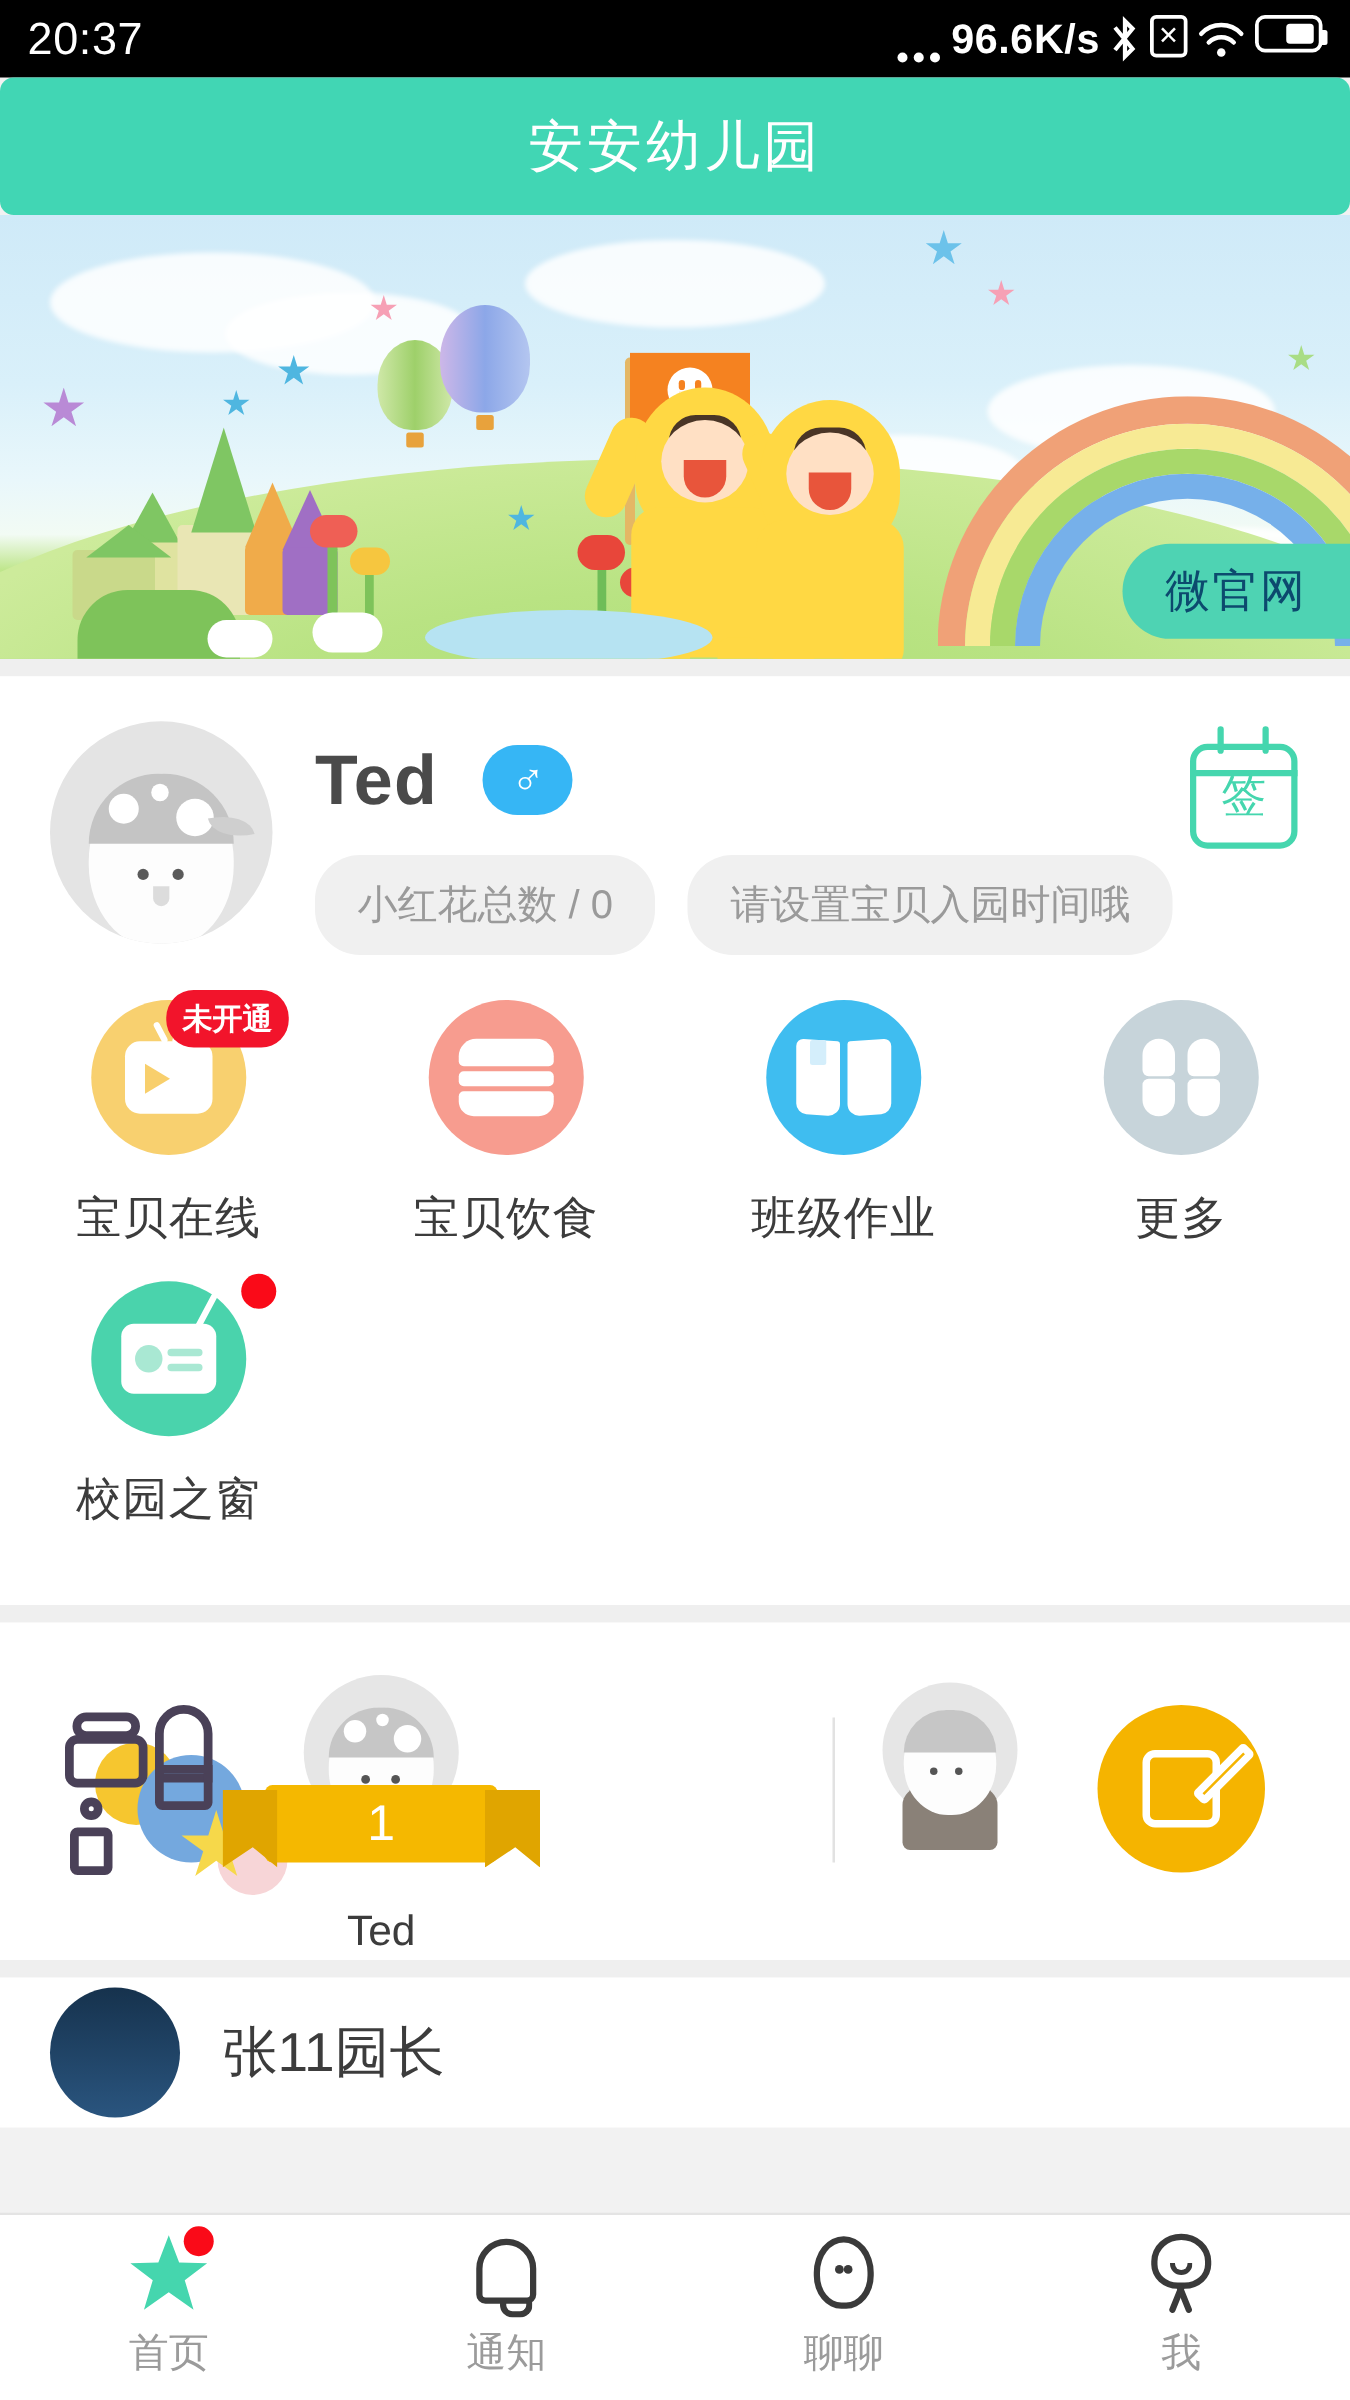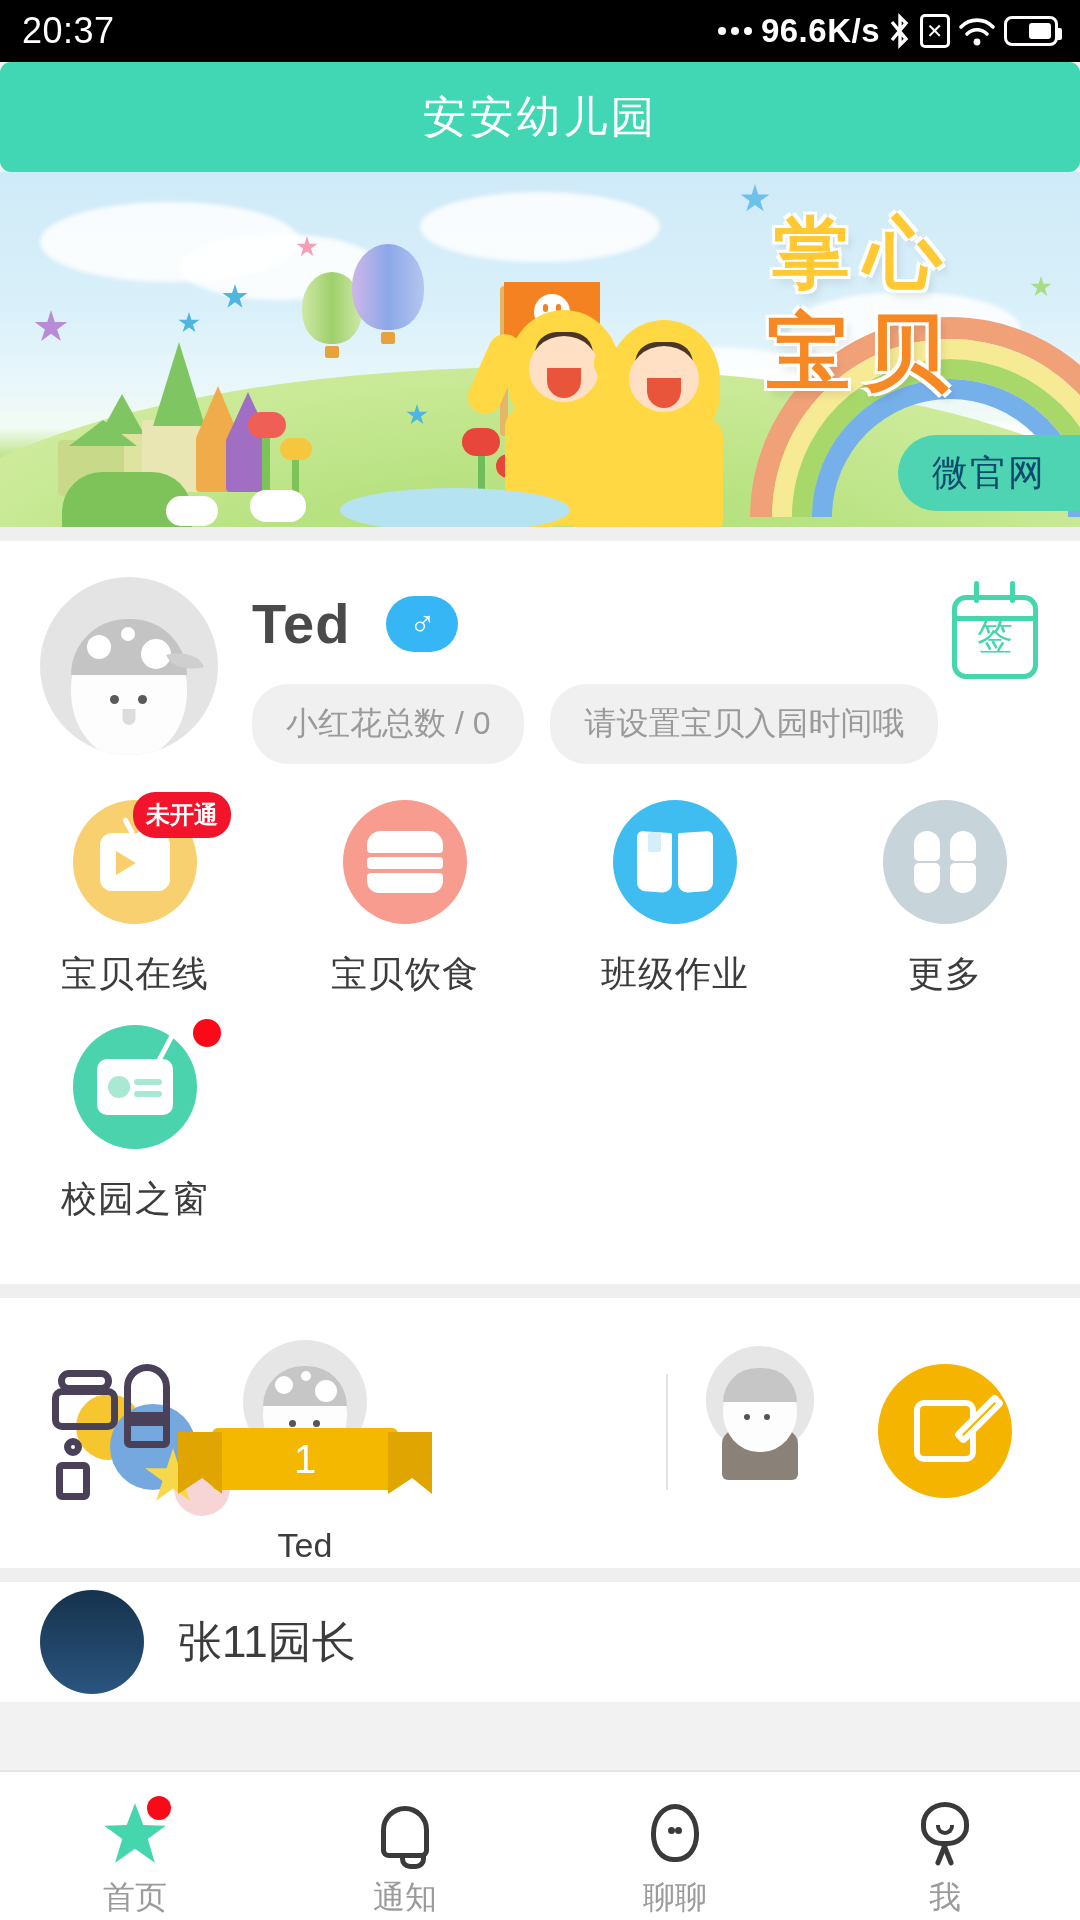--- a/index.html
+++ b/index.html
@@ -10,21 +10,21 @@
   }
   .phone { position: relative; width: 1080px; height: 1920px; background: #f2f2f2; }
 
   
   .statusbar {
     height: 62px; background: #000; color: #fff;
     display: flex; align-items: center; padding: 0 22px;
     font-size: 34px; letter-spacing: .5px;
   }
   .sb-time { font-size: 36px; font-weight: 400; }
-  .sb-right { margin-left: auto; display: flex; align-items: center; gap: 7px; }
+  .sb-right { margin-left: auto; display: flex; gap: 7px; }
   .sb-dots { display: flex; gap: 5px; align-items: flex-end; margin-right: 2px; }
   .sb-dots i { width: 8px; height: 8px; background: #fff; border-radius: 50%; display: block; }
   .sb-speed { font-size: 33px; font-weight: 700; }
   .sb-ico { display: inline-flex; align-items: center; }
   .sb-sim {
     width: 30px; height: 34px; border: 3px solid #fff; border-radius: 5px;
     display: flex; align-items: center; justify-content: center;
     font-size: 20px; font-weight: 700; line-height: 1;
   }
   .sb-batt {
@@ -246,21 +246,21 @@
     border: 6px solid #fff; border-radius: 4px; transform: rotate(45deg); }
 
   
   .listrow { background: #fff; height: 120px; display: flex; align-items: center; padding: 0 40px; }
   .lr-av { width: 104px; height: 104px; border-radius: 50%; background: linear-gradient(#16324d, #2a557f); flex: none; }
   .lr-name { margin-left: 34px; font-size: 44px; color: #3c3c3c; }
 
   
   .nav {
     position: absolute; left: 0; bottom: 0; width: 1080px; height: 150px; background: #fff;
-    border-top: 2px solid #e4e4e4; display: flex; align-items: flex-end;
+    border-top: 2px solid #e4e4e4; display: flex;
   }
   .navitem { flex: 1; display: flex; flex-direction: column; align-items: center; justify-content: center; gap: 10px; }
   .navlabel { font-size: 32px; color: #9b9b9b; }
   .navlabel.on { color: #9b9b9b; }
   .nicon { width: 64px; height: 64px; position: relative; }
   .n-star {
     position: absolute; inset: 0; background: #45d6ae;
     clip-path: polygon(50% 2%, 63% 36%, 98% 37%, 70% 58%, 81% 95%, 50% 73%, 19% 95%, 30% 58%, 2% 37%, 37% 36%);
   }
   .n-star-edge {
@@ -399,24 +399,20 @@
         <div class="hair"></div>
         <div class="face"></div>
         <div class="mouth"></div>
       <div class="body"></div>
       <div class="leg" style="left:10px;"></div>
         <div class="leg" style="left:66px;"></div>
     </div>
 
     <div style="position:absolute; left:340px; top:316px; width:230px; height:44px; background:#b6e3f2; border-radius:50%;"></div>
 
-    <div class="banner-text">
-      <div class="bt1">掌心</div>
-      <div class="bt2">宝贝</div>
-    </div>
 
     <div class="webbtn">微官网</div>
   </div>
 
   <div class="gap"></div>
   <div class="card">
     <div class="profile">
       <div class="avatar-big">
         <div class="egg-head"></div>
         <div class="egg-cap">

